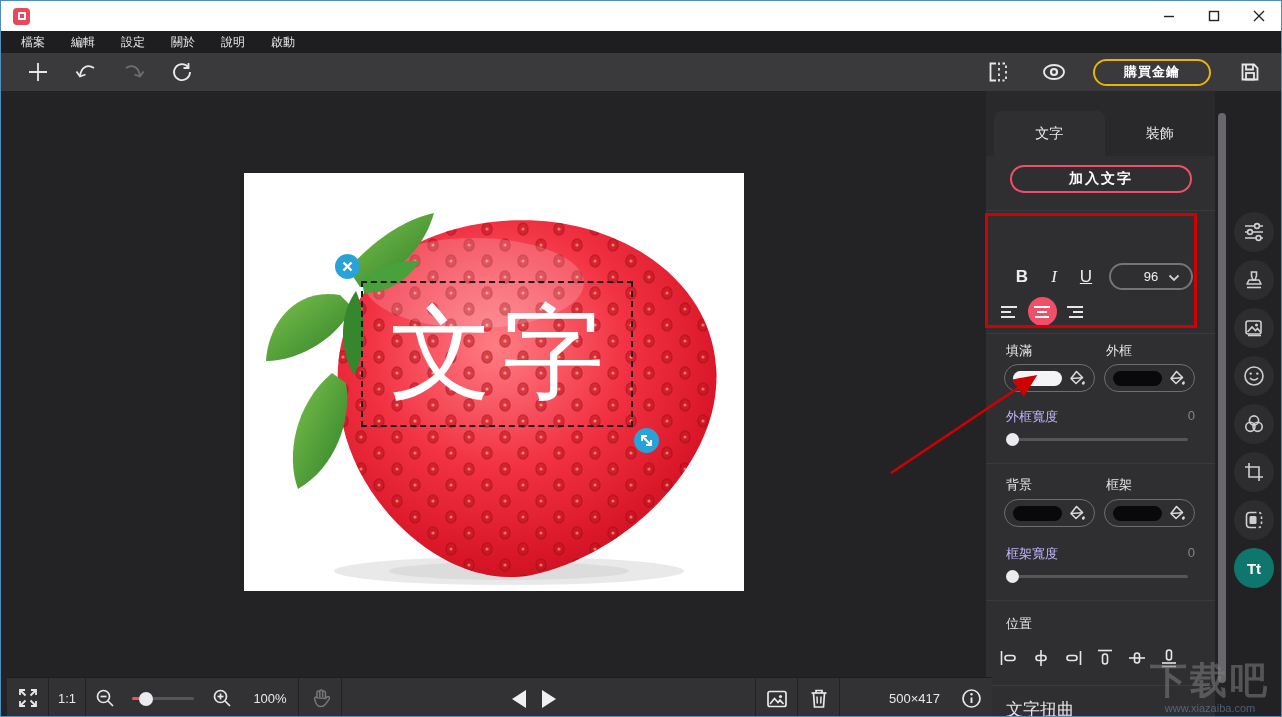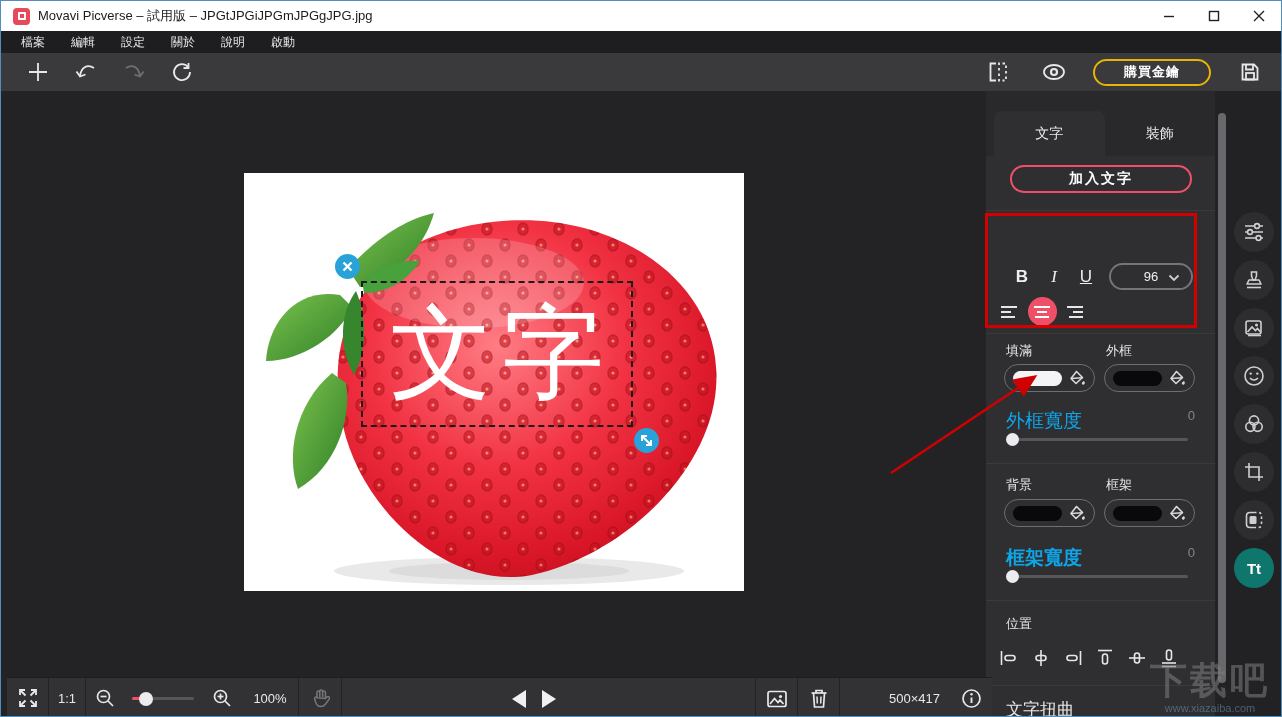--- a/index.html
+++ b/index.html
@@ -78,21 +78,21 @@
   .u-btn { text-decoration:underline; }
   .align-row { position:absolute; left:8px; top:86px; display:flex; align-items:center; }
   .align-btn { width:32px; height:28px; display:flex; align-items:center; justify-content:center; }
   .align-btn.active { background:#ef5068; border-radius:50%; width:29px; height:29px; margin:0 1.5px; }
   .swatch-label { position:absolute; color:#e6e6e8; font-size:13px; }
   .swatch-pill { position:absolute; width:91px; height:28px; border:1px solid #6e6e72;
     border-radius:14px; display:flex; align-items:center; padding:0 8px; justify-content:space-between; }
   .swatch { width:49px; height:15px; border-radius:8px; }
   .swatch.white { background:#f4f4f6; }
   .swatch.black { background:#09090b; }
-  .slider-label { position:absolute; color:#0ea5e9; font-size:19px; }
+  .slider-label { position:absolute; color:#c4b5fd; font-size:13px; }
   .slider-value { position:absolute; right:20px; color:#85858a; font-size:13px; }
   .slider { position:absolute; left:20px; width:182px; height:13px; }
   .slider .track { position:absolute; left:0; top:5px; width:100%; height:3px; background:#55555a; border-radius:2px; }
   .slider .thumb { position:absolute; left:0; top:0; width:13px; height:13px; background:#ececf0; border-radius:50%; }
   .pos-row { position:absolute; left:12px; top:45px; display:flex; gap:10px; }
   .pos-btn { width:22px; height:24px; display:flex; align-items:center; justify-content:center; }
   .warp-label { position:absolute; left:20px; top:12px; color:#e6e6e8; font-size:17px; }
 
   
   .sidebar { position:absolute; left:1214px; top:90px; width:66px; height:627px; background:#222224; }
@@ -127,21 +127,20 @@
   .wm-title { font-size:37px; font-weight:bold; color:rgba(125,125,130,0.55); letter-spacing:3px; line-height:1.1; }
   .wm-url { font-size:11px; color:rgba(115,145,180,0.55); }
 </style>
 </head>
 <body>
 
 <div class="titlebar">
   <div class="app-logo">
       <div class="inner"></div>
     </div>
-  <div class="title-text">Movavi Picverse – 試用版 – JPGtJPGiJPGmJPGgJPG.jpg</div>
   <div class="win-controls">
     <div class="win-btn">
       <svg width="12" height="12">
           <line x1="1" y1="6.5" x2="11" y2="6.5" stroke="#222" stroke-width="1.4"></line>
         </svg>
     </div>
     <div class="win-btn">
       <svg width="12" height="12">
           <rect x="1.5" y="1.5" width="9" height="9" fill="none" stroke="#222" stroke-width="1.4"></rect>
         </svg>
@@ -349,21 +348,21 @@
         </svg>
       </div>
       <div class="swatch-pill" style="left:118px; top:35px;">
         <div class="swatch black"></div>
         <svg width="17" height="17">
           <path d="M7.5 1.5 L13.5 7.5 L7 13.5 L2 8.5 Z" stroke="#d8d8da" stroke-width="1.6" fill="none" stroke-linejoin="round"></path>
           <line x1="2" y1="8.5" x2="13.5" y2="7.8" stroke="#d8d8da" stroke-width="1.6"></line>
           <path d="M15 11 q1.6 2.4 0 3.4 q-1.6 1 -2.2-0.8 q-0.3-1.4 2.2-2.6 Z" fill="#d8d8da"></path>
         </svg>
       </div>
-      <div class="slider-label" style="left:20px; top:81px;font-weight:bold;">框架寬度</div>
+      <div class="slider-label" style="left:20px; top:81px;">框架寬度</div>
       <div class="slider-value" style="top:81px;">0</div>
       <div class="slider" style="top:106px;">
         <div class="track"></div>
           <div class="thumb"></div>
       </div>
     </div>
 
     <div class="section sec-pos">
       <div class="swatch-label" style="left:20px; top:14px;">位置</div>
       <div class="pos-row">

